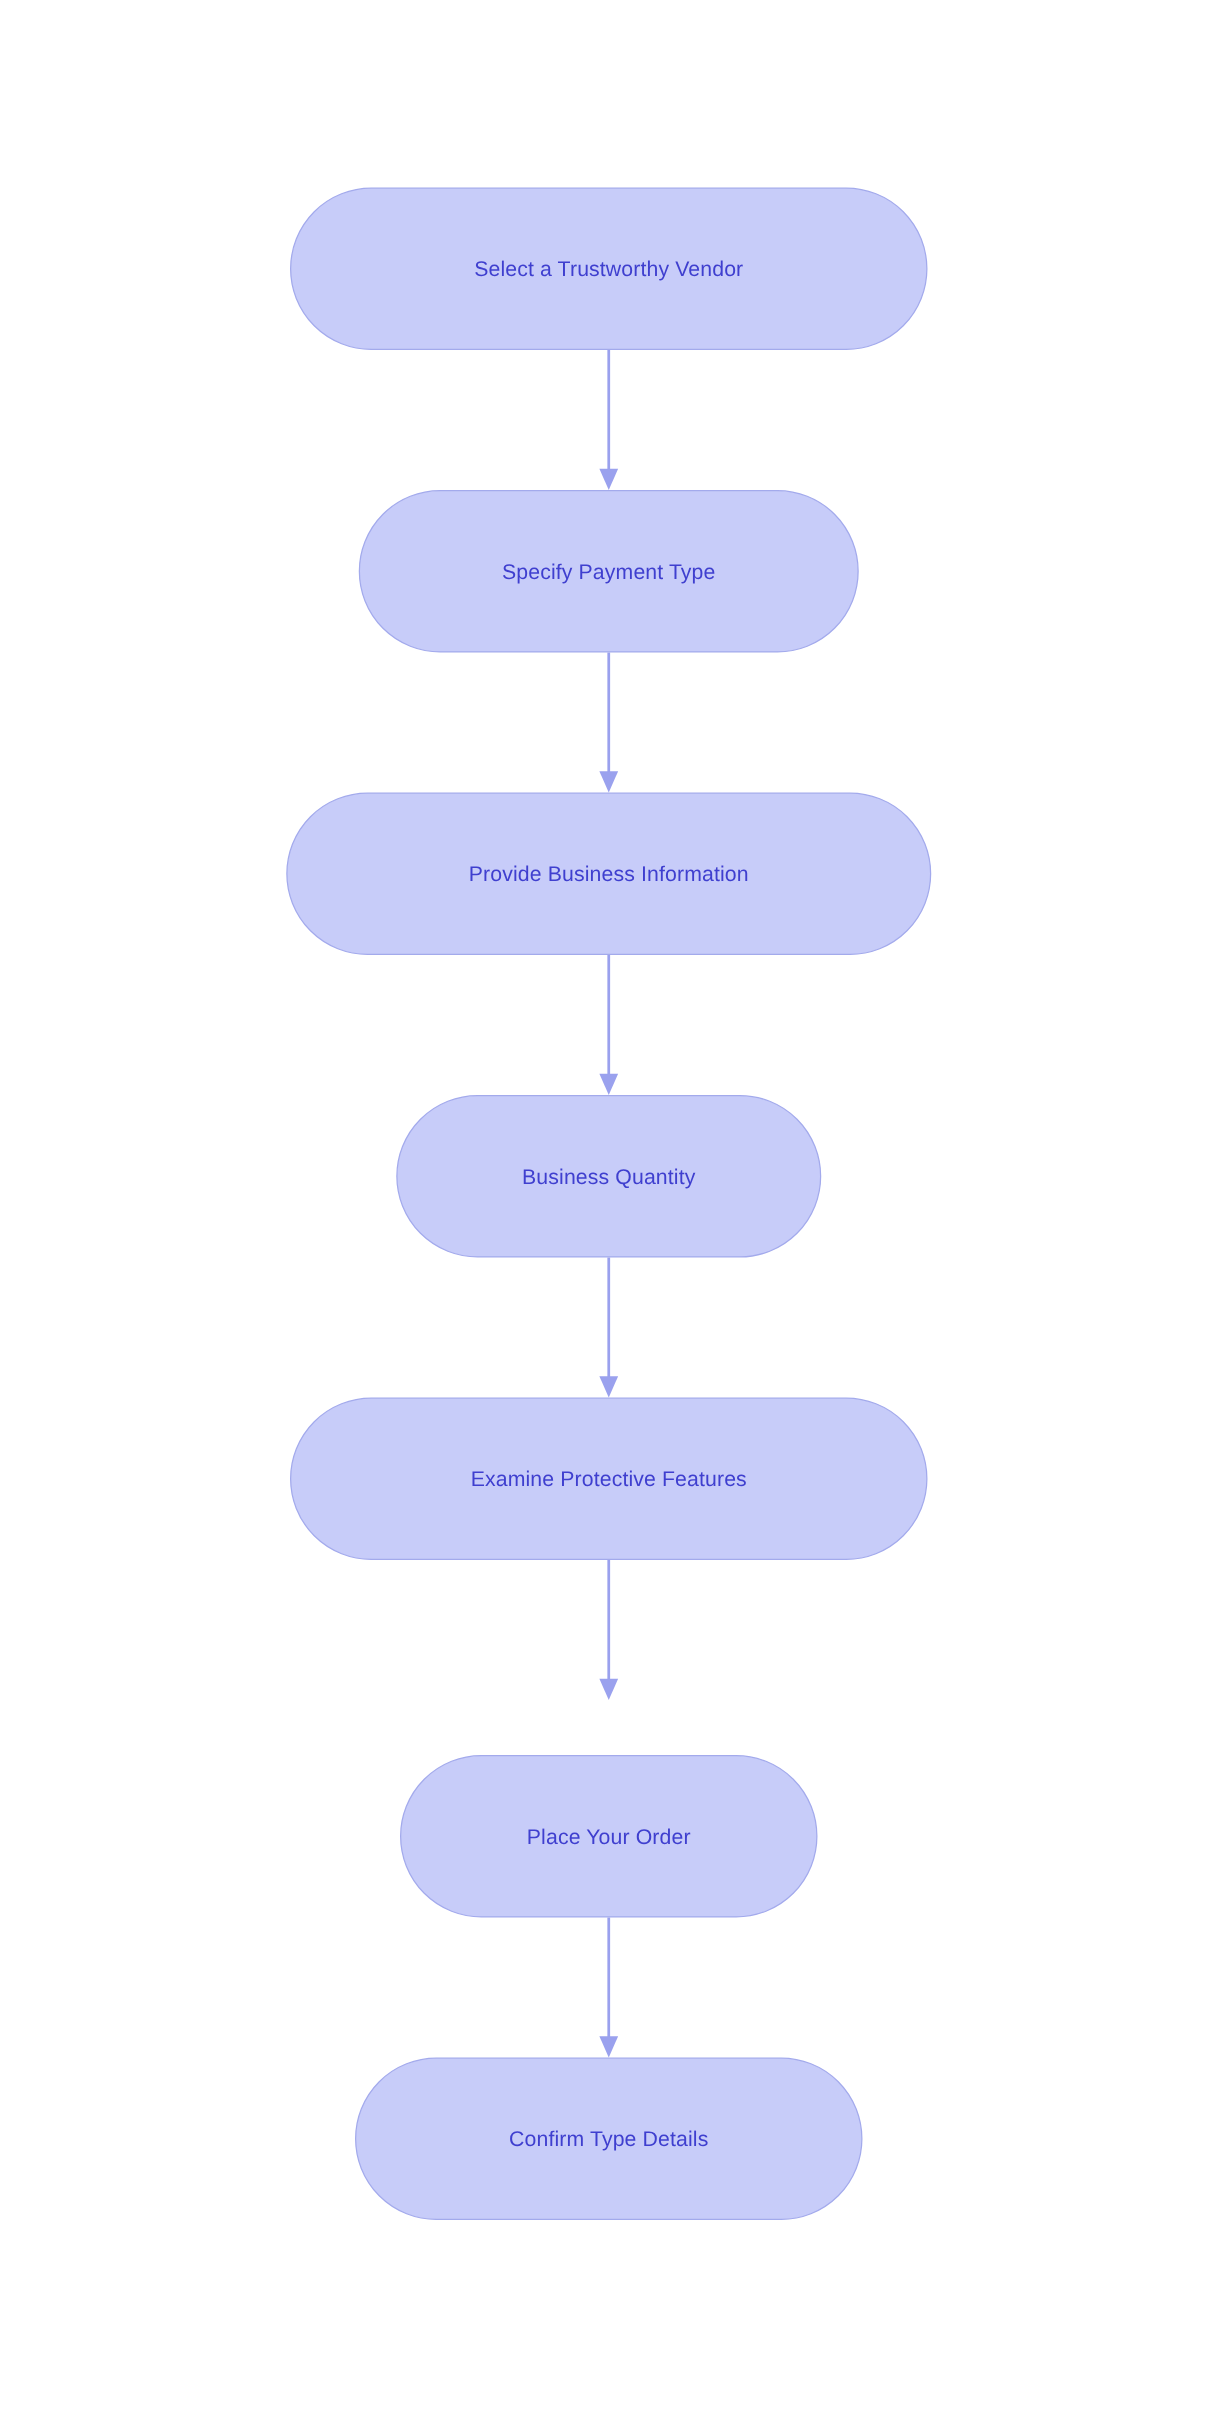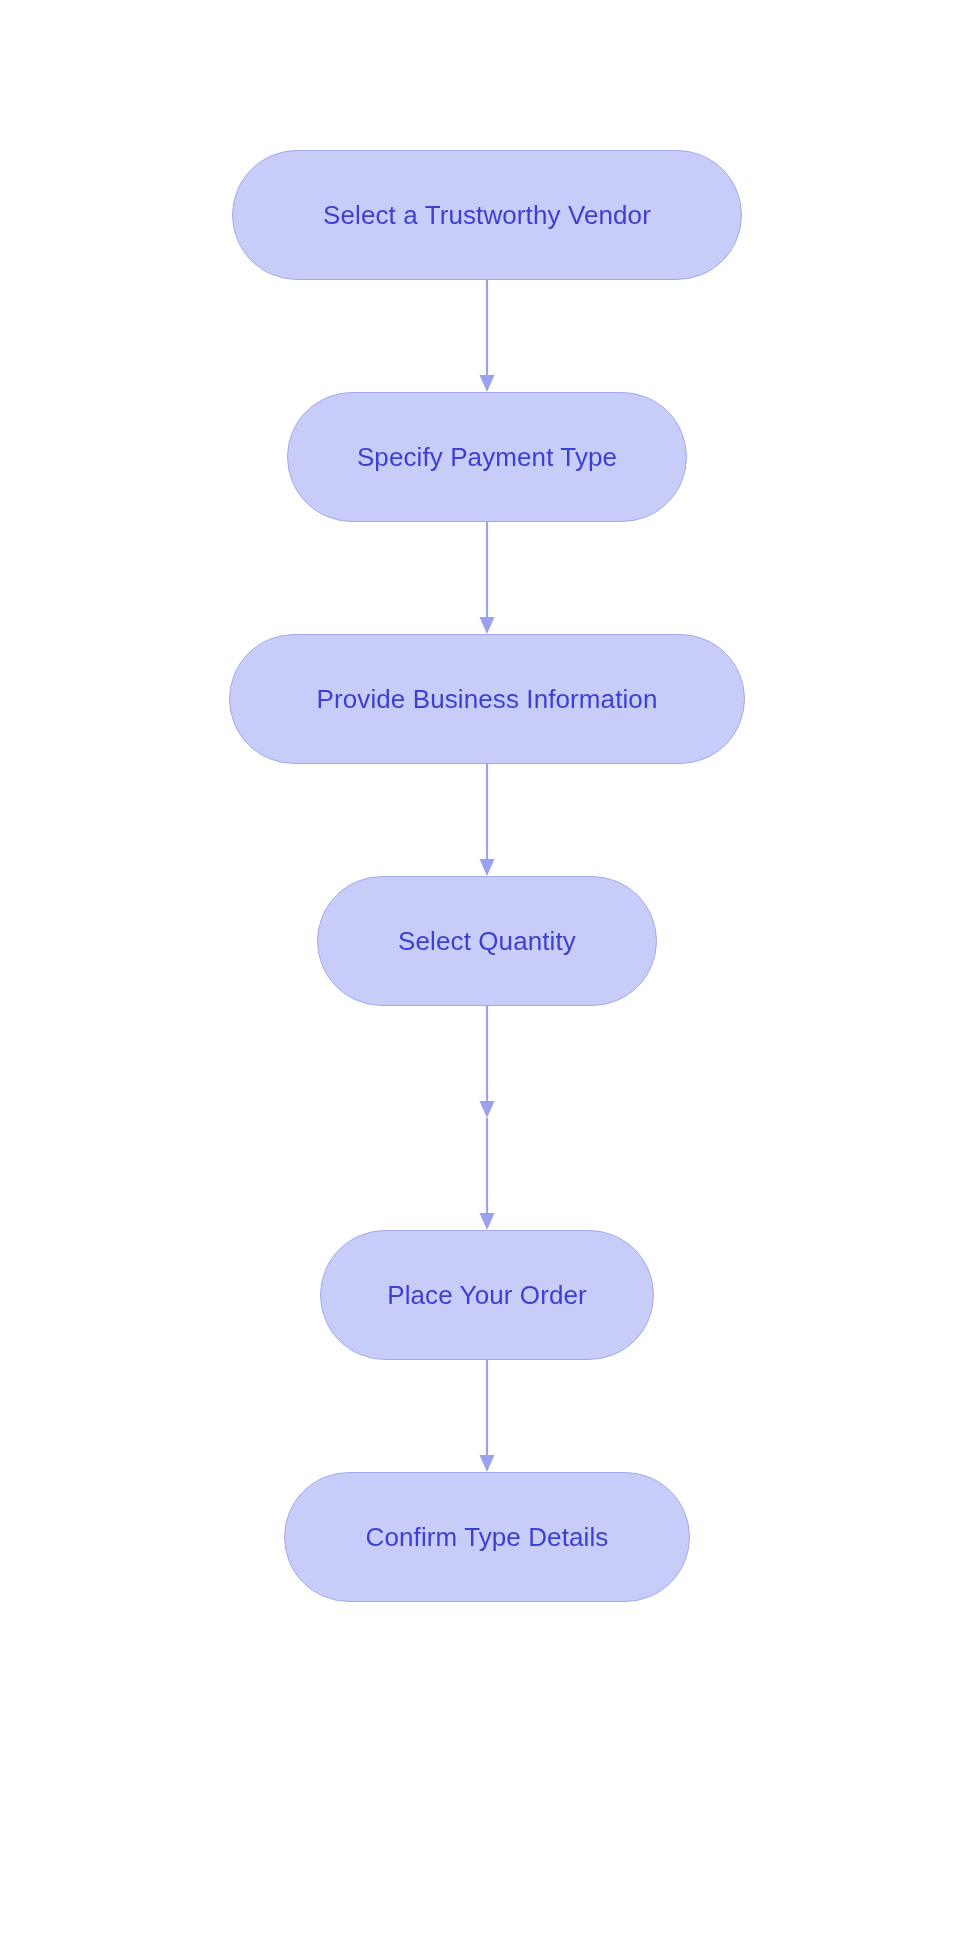--- a/index.html
+++ b/index.html
@@ -44,35 +44,35 @@
     border-radius: 65px;
     background: #c7ccf9;
     border: 1.6px solid #a3aaec;
     color: #3f3fcf;
     display: flex;
     align-items: center;
     justify-content: center;
     flex: 0 0 auto;
   }
   .node-label {
-    font-size: 26px;
+    font-size: 17px;
     line-height: 1;
     letter-spacing: 0.1px;
     color: #3f3fcf;
     white-space: nowrap;
     font-weight: 400;
   }
 
   
   .w-xl   { width: 516px; }
   .w-lg   { width: 510px; }
   .w-md   { width: 406px; }
   .w-sm   { width: 400px; }
   .w-xs   { width: 340px; }
-  .w-xxs  { width: 334px; }
+  .w-xxs  { width: 334px; margin-top: 44px; }
 
   
   .connector {
     position: relative;
     width: 20px;
     height: 112px;
     flex: 0 0 auto;
     display: block;
   }
   .connector svg {
@@ -113,30 +113,33 @@
     </div>
 
     <div class="connector">
       <svg width="20" height="112" viewBox="0 0 20 112">
         <line x1="10" y1="0" x2="10" y2="98" stroke="#9aa1ee" stroke-width="2.2"></line>
         <polygon points="10,112 2.5,95 17.5,95" fill="#9aa1ee"></polygon>
       </svg>
     </div>
 
     <div class="node w-xs">
-      <span class="node-label">Select Quantity</span>
+      <span class="node-label">Business Quantity</span>
     </div>
 
     <div class="connector">
       <svg width="20" height="112" viewBox="0 0 20 112">
         <line x1="10" y1="0" x2="10" y2="98" stroke="#9aa1ee" stroke-width="2.2"></line>
         <polygon points="10,112 2.5,95 17.5,95" fill="#9aa1ee"></polygon>
       </svg>
     </div>
 
+    <div class="node w-lg">
+      <span class="node-label">Examine Protective Features</span>
+    </div>
 
     <div class="connector">
       <svg width="20" height="112" viewBox="0 0 20 112">
         <line x1="10" y1="0" x2="10" y2="98" stroke="#9aa1ee" stroke-width="2.2"></line>
         <polygon points="10,112 2.5,95 17.5,95" fill="#9aa1ee"></polygon>
       </svg>
     </div>
 
     <div class="node w-xxs">
       <span class="node-label">Place Your Order</span>

